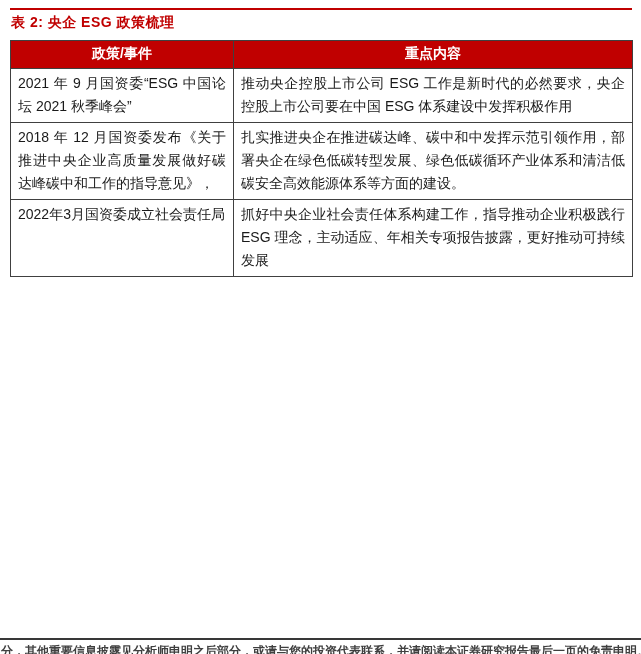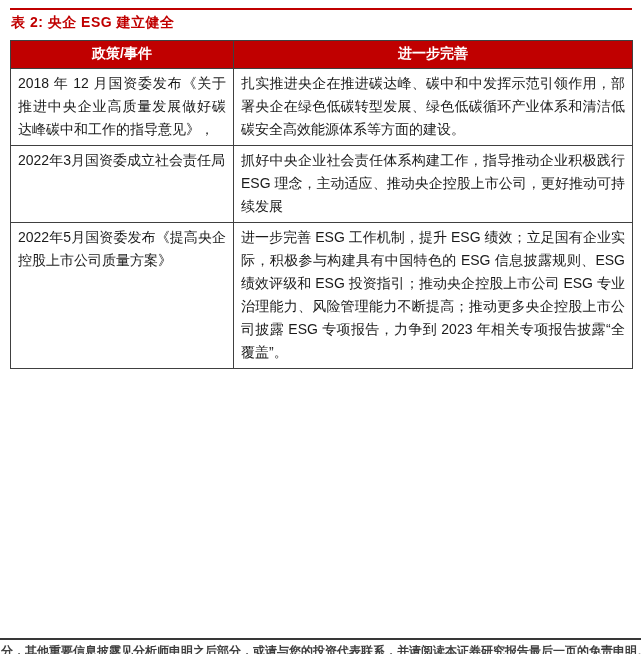--- a/index.html
+++ b/index.html
@@ -75,45 +75,45 @@
     white-space: nowrap;
   }
 </style>
 </head>
 <body>
 
 <div class="page">
 
   <div class="top-rule"></div>
 
-  <div class="table-title">表 2: 央企 ESG 建立健全</div>
+  <div class="table-title">表 2: 央企 ESG 政策梳理</div>
 
   <table class="policy-table">
     <colgroup>
       <col class="col-policy">
       <col class="col-content">
     </colgroup>
     <thead>
       <tr>
         <th>政策/事件</th>
-        <th>进一步完善</th>
+        <th>重点内容</th>
       </tr>
     </thead>
     <tbody>
+      <tr>
+        <td>2021 年 9 月国资委“ESG 中国论坛 2021 秋季峰会”</td>
+        <td>推动央企控股上市公司 ESG 工作是新时代的必然要求，央企控股上市公司要在中国 ESG 体系建设中发挥积极作用</td>
+      </tr>
       <tr>
         <td>2018 年 12 月国资委发布《关于推进中央企业高质量发展做好碳达峰碳中和工作的指导意见》，</td>
         <td>扎实推进央企在推进碳达峰、碳中和中发挥示范引领作用，部署央企在绿色低碳转型发展、绿色低碳循环产业体系和清洁低碳安全高效能源体系等方面的建设。</td>
       </tr>
       <tr>
         <td>2022年3月国资委成立社会责任局</td>
-        <td>抓好中央企业社会责任体系构建工作，指导推动企业积极践行 ESG 理念，主动适应、推动央企控股上市公司，更好推动可持续发展</td>
-      </tr>
-      <tr>
-        <td>2022年5月国资委发布《提高央企控股上市公司质量方案》</td>
-        <td>进一步完善 ESG 工作机制，提升 ESG 绩效；立足国有企业实际，积极参与构建具有中国特色的 ESG 信息披露规则、ESG 绩效评级和 ESG 投资指引；推动央企控股上市公司 ESG 专业治理能力、风险管理能力不断提高；推动更多央企控股上市公司披露 ESG 专项报告，力争到 2023 年相关专项报告披露“全覆盖”。</td>
+        <td>抓好中央企业社会责任体系构建工作，指导推动企业积极践行 ESG 理念，主动适应、年相关专项报告披露，更好推动可持续发展</td>
       </tr>
     </tbody>
   </table>
 
   <div class="footer-rule"></div>
 
   <div class="footer-text">分，其他重要信息披露见分析师申明之后部分，或请与您的投资代表联系，并请阅读本证券研究报告最后一页的免责申明。</div>
 
 </div>
 

